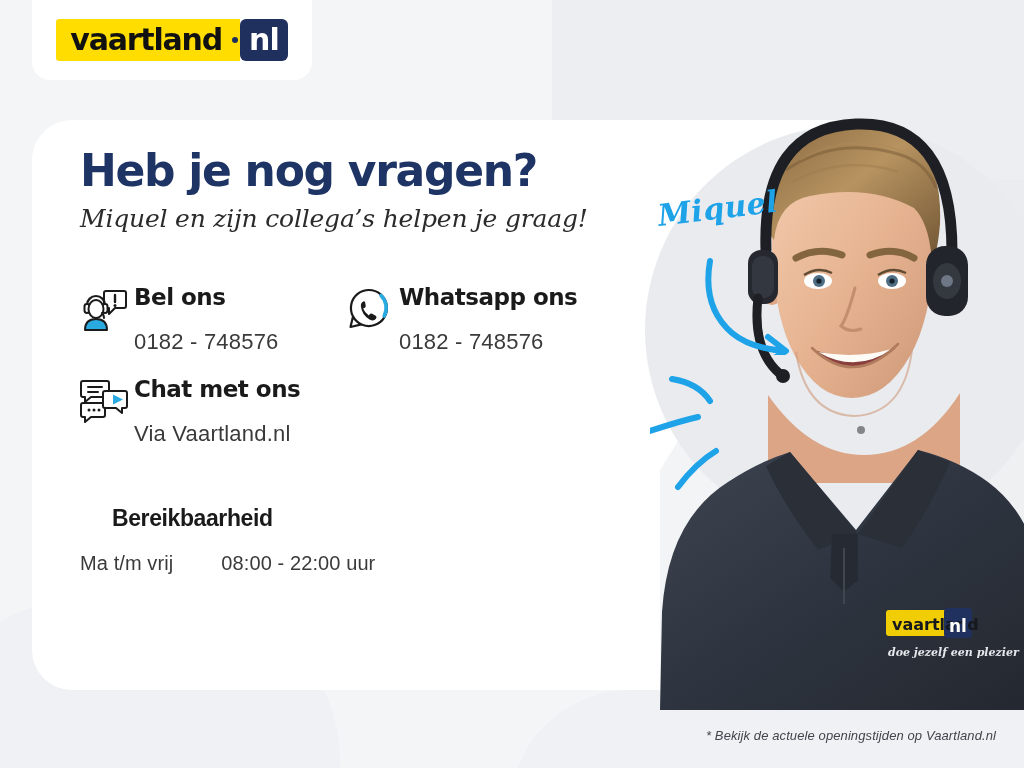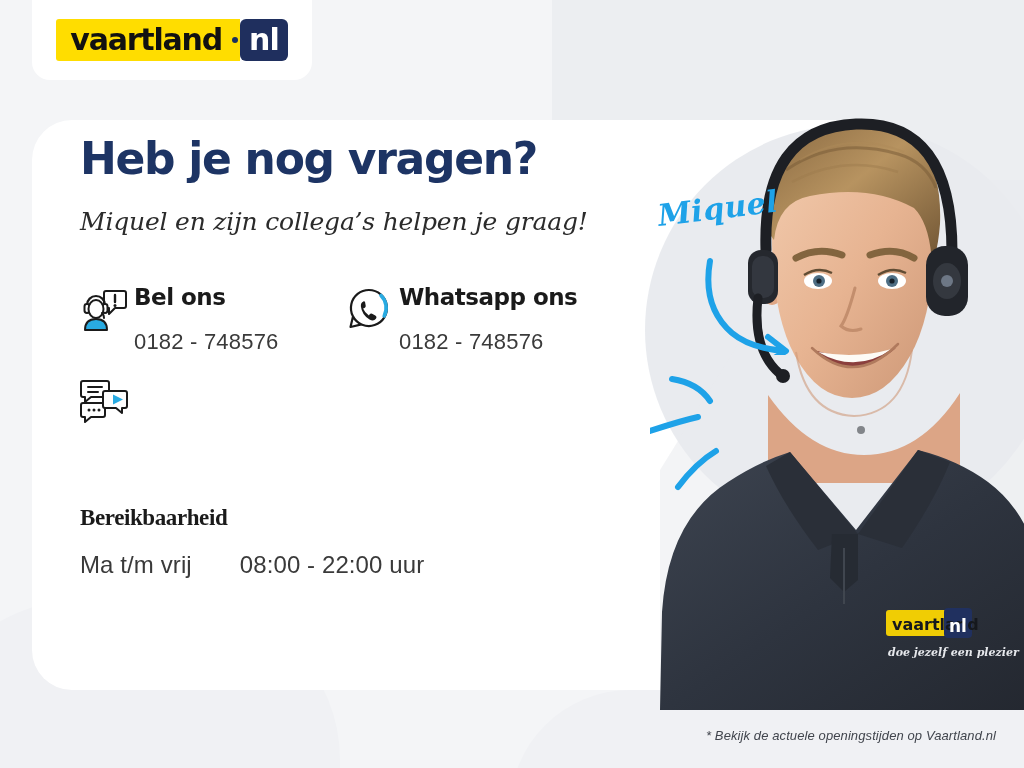--- a/index.html
+++ b/index.html
@@ -85,31 +85,31 @@
   #main-card {
     position:absolute;
     left:32px; top:120px;
     width:840px; height:570px;
     background:#ffffff;
     border-radius:40px;
     z-index:2;
   }
 
   
-  #headline-block { position:absolute; left:80px; top:136px; z-index:5; }
+  #headline-block { position:absolute; left:80px; top:148px; z-index:5; }
   .headline {
     font-family:"DejaVu Sans", sans-serif;
     font-weight:700;
     font-size:44px;
     letter-spacing:-1.3px;
     color:#1d3464;
     line-height:1.05;
   }
   .subheadline {
-    margin-top:25px;
+    margin-top:10px;
     font-family:"DejaVu Serif", serif;
     font-style:italic;
     font-size:25px;
     color:#2b2b2b;
     letter-spacing:-0.2px;
   }
 
   
   .contact-item { position:absolute; display:flex; align-items:flex-start; z-index:5;justify-content:center; }
   #contact-bel      { left:80px;  top:283px; }
@@ -130,30 +130,31 @@
   .contact-value {
     margin-top:19px;
     font-size:22px;
     color:#3a3a3a;
     letter-spacing:0.2px;
   }
 
   
   #hours-block { position:absolute; left:80px; top:505px; z-index:5; }
   .hours-title {
-    font-family:Liberation Serif, serif;
+    font-family:Liberation Sans, sans-serif;
     font-weight:700;
     font-size:23px;
     color:#1a1a1a;
     letter-spacing:-0.4px;
     margin-bottom:16px;
+    margin-left:32px;
   }
   .hours-table { border-collapse:collapse; }
   .hours-table td {
-    font-size:24px;
+    font-size:20px;
     color:#3a3a3a;
     padding:4px 0;
     letter-spacing:0.1px;
     margin-top:40px;
   }
   .hours-day { padding-right:48px !important; white-space:nowrap; }
   .hours-time { white-space:nowrap;text-align:right; }
 
   
   #footnote {
@@ -373,20 +374,24 @@
       <path d="M3 4 h24 a2 2 0 0 1 2 2 v12 a2 2 0 0 1 -2 2 h-16 l-6 5 v-5 h-2 a2 2 0 0 1 -2 -2 v-12 a2 2 0 0 1 2 -2 Z" fill="#ffffff" stroke="#1a1a1a" stroke-width="2" stroke-linejoin="round"></path>
       <path d="M8 10 h14 M8 15 h10" stroke="#1a1a1a" stroke-width="2" stroke-linecap="round"></path>
       <path d="M3 26 h20 a2 2 0 0 1 2 2 v10 a2 2 0 0 1 -2 2 h-12 l-6 5 v-5 h-2 a2 2 0 0 1 -2 -2 v-10 a2 2 0 0 1 2 -2 Z" fill="#ffffff" stroke="#1a1a1a" stroke-width="2" stroke-linejoin="round"></path>
       <circle cx="9" cy="33" r="1.5" fill="#1a1a1a"></circle>
       <circle cx="14" cy="33" r="1.5" fill="#1a1a1a"></circle>
       <circle cx="19" cy="33" r="1.5" fill="#1a1a1a"></circle>
       <path d="M25 14 h20 a2 2 0 0 1 2 2 v13 a2 2 0 0 1 -2 2 h-3 v5 l-6 -5 h-11 a2 2 0 0 1 -2 -2 v-13 a2 2 0 0 1 2 -2 Z" fill="#ffffff" stroke="#1a1a1a" stroke-width="2" stroke-linejoin="round"></path>
       <path d="M33 17.5 l10 5 l-10 5 Z" fill="#29abe2"></path>
     </svg>
   </div>
+  <div class="contact-text">
+    <div class="contact-title">Chat met ons</div>
+    <div class="contact-value">Via Vaartland.nl</div>
+  </div>
 </div>
 
 <div id="hours-block">
   <div class="hours-title">Bereikbaarheid</div>
   <table class="hours-table">
     <tbody>
       <tr>
         <td class="hours-day">Ma t/m vrij</td>
         <td class="hours-time">08:00 - 22:00 uur</td>
       </tr>

